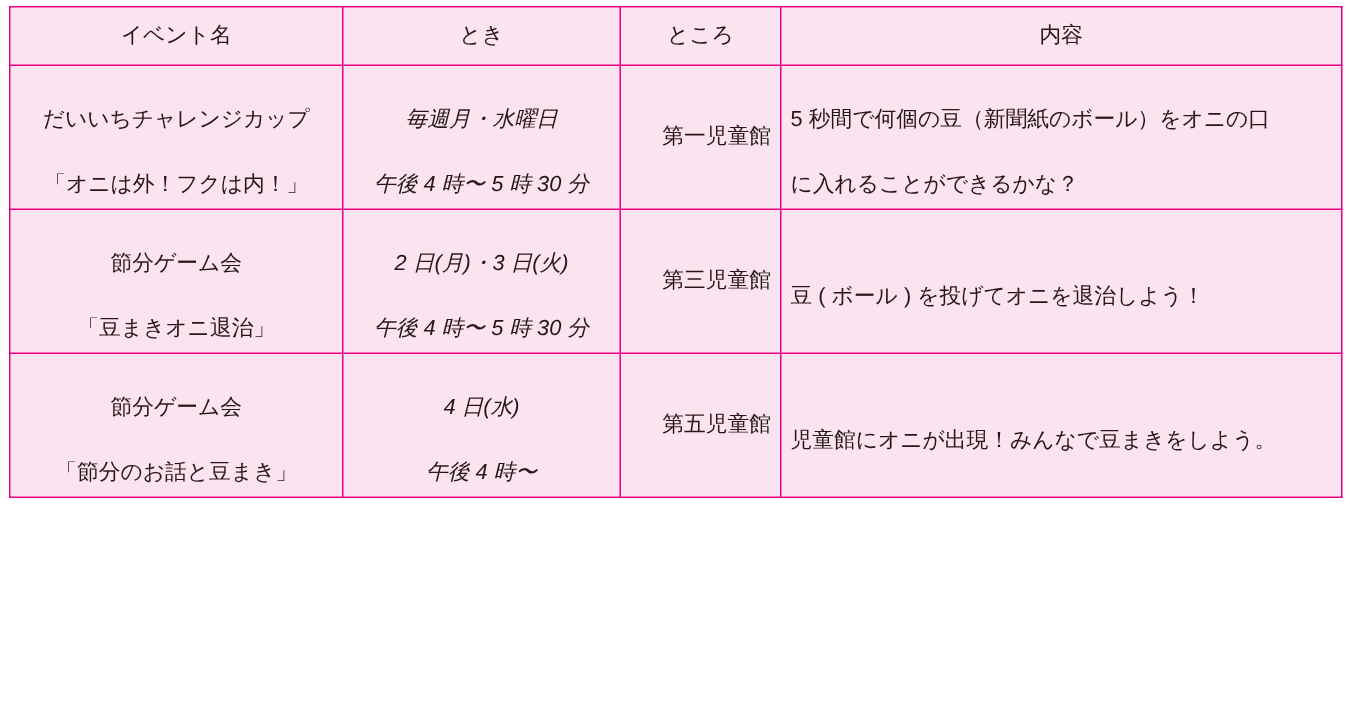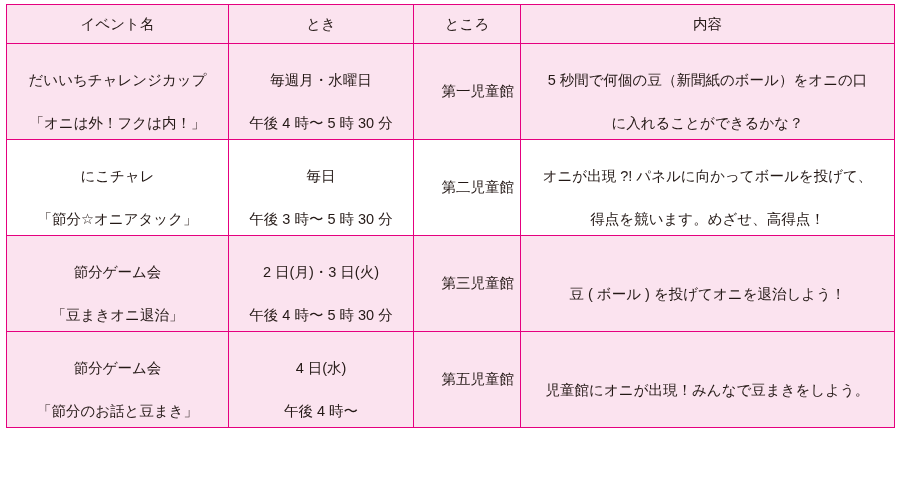--- a/index.html
+++ b/index.html
@@ -52,26 +52,27 @@
   tbody tr.row-even td {
     background: #ffffff;
   }
   td.cell-name {
     text-align: center;
     line-height: 1.5;
   }
   td.cell-when {
     text-align: center;
     line-height: 1.5;
+    font-style: italic;
   }
   td.cell-where {
     text-align: right;
   }
   td.cell-detail {
-    text-align: center;
+    text-align: left;
     line-height: 1.6;
   }
   .line {
     display: block;
     white-space: nowrap;
     margin-top: 21px;
   }
   tbody tr {
     height: 62px;
   }
@@ -106,35 +107,20 @@
           <span class="line">毎週月・水曜日</span>
           <span class="line">午後 4 時〜 5 時 30 分</span>
         </td>
         <td class="cell-where">第一児童館</td>
         <td class="cell-detail">
           <span class="line">5 秒間で何個の豆（新聞紙のボール）をオニの口</span>
           <span class="line">に入れることができるかな？</span>
         </td>
       </tr>
 
-      <tr class="row-even">
-        <td class="cell-name">
-          <span class="line">にこチャレ</span>
-          <span class="line">「節分☆オニアタック」</span>
-        </td>
-        <td class="cell-when">
-          <span class="line">毎日</span>
-          <span class="line">午後 3 時〜 5 時 30 分</span>
-        </td>
-        <td class="cell-where">第二児童館</td>
-        <td class="cell-detail">
-          <span class="line">オニが出現 ?! パネルに向かってボールを投げて、</span>
-          <span class="line">得点を競います。めざせ、高得点！</span>
-        </td>
-      </tr>
 
       <tr class="row-odd">
         <td class="cell-name">
           <span class="line">節分ゲーム会</span>
           <span class="line">「豆まきオニ退治」</span>
         </td>
         <td class="cell-when">
           <span class="line">2 日(月)・3 日(火)</span>
           <span class="line">午後 4 時〜 5 時 30 分</span>
         </td>

